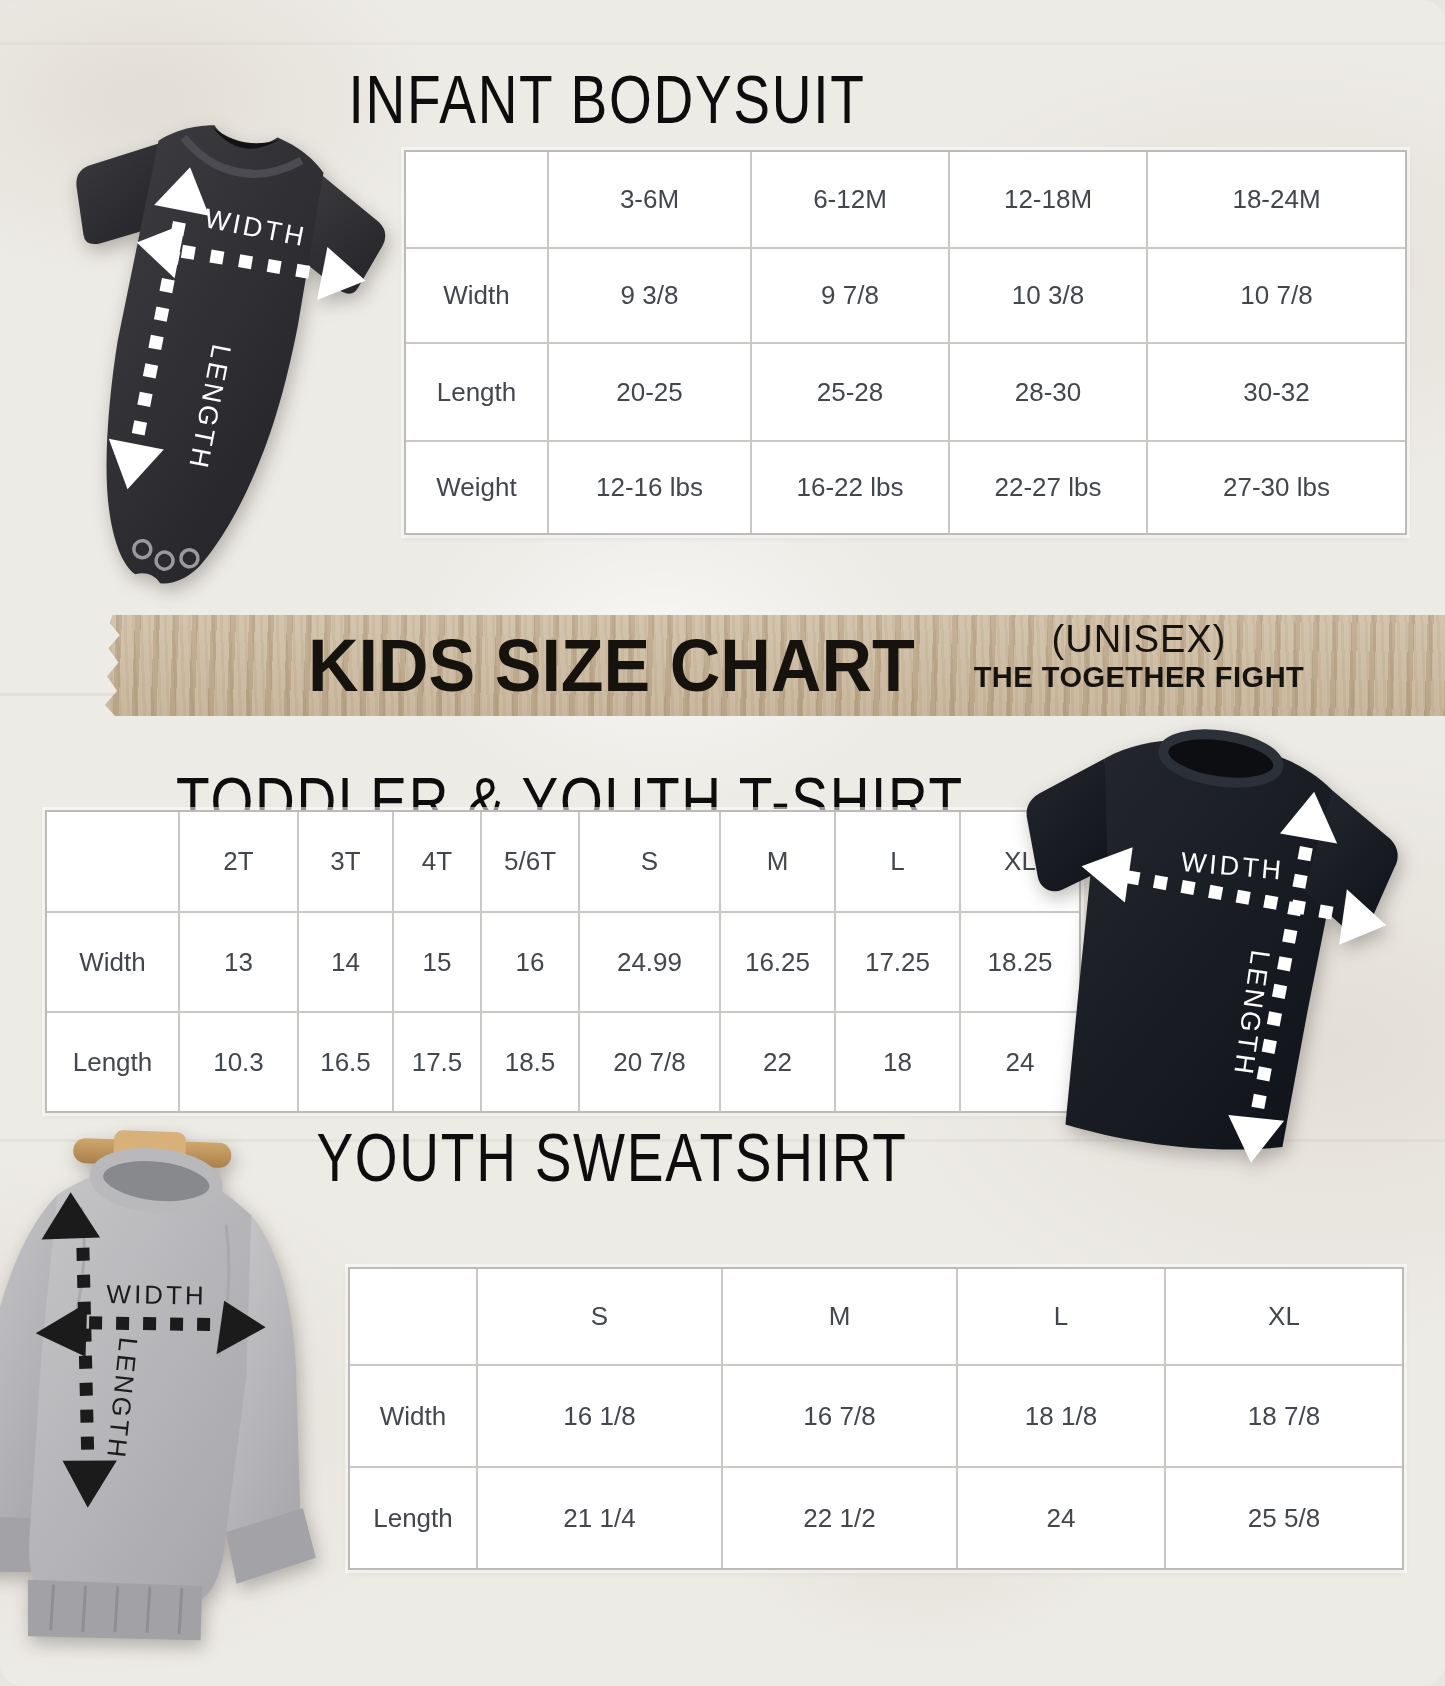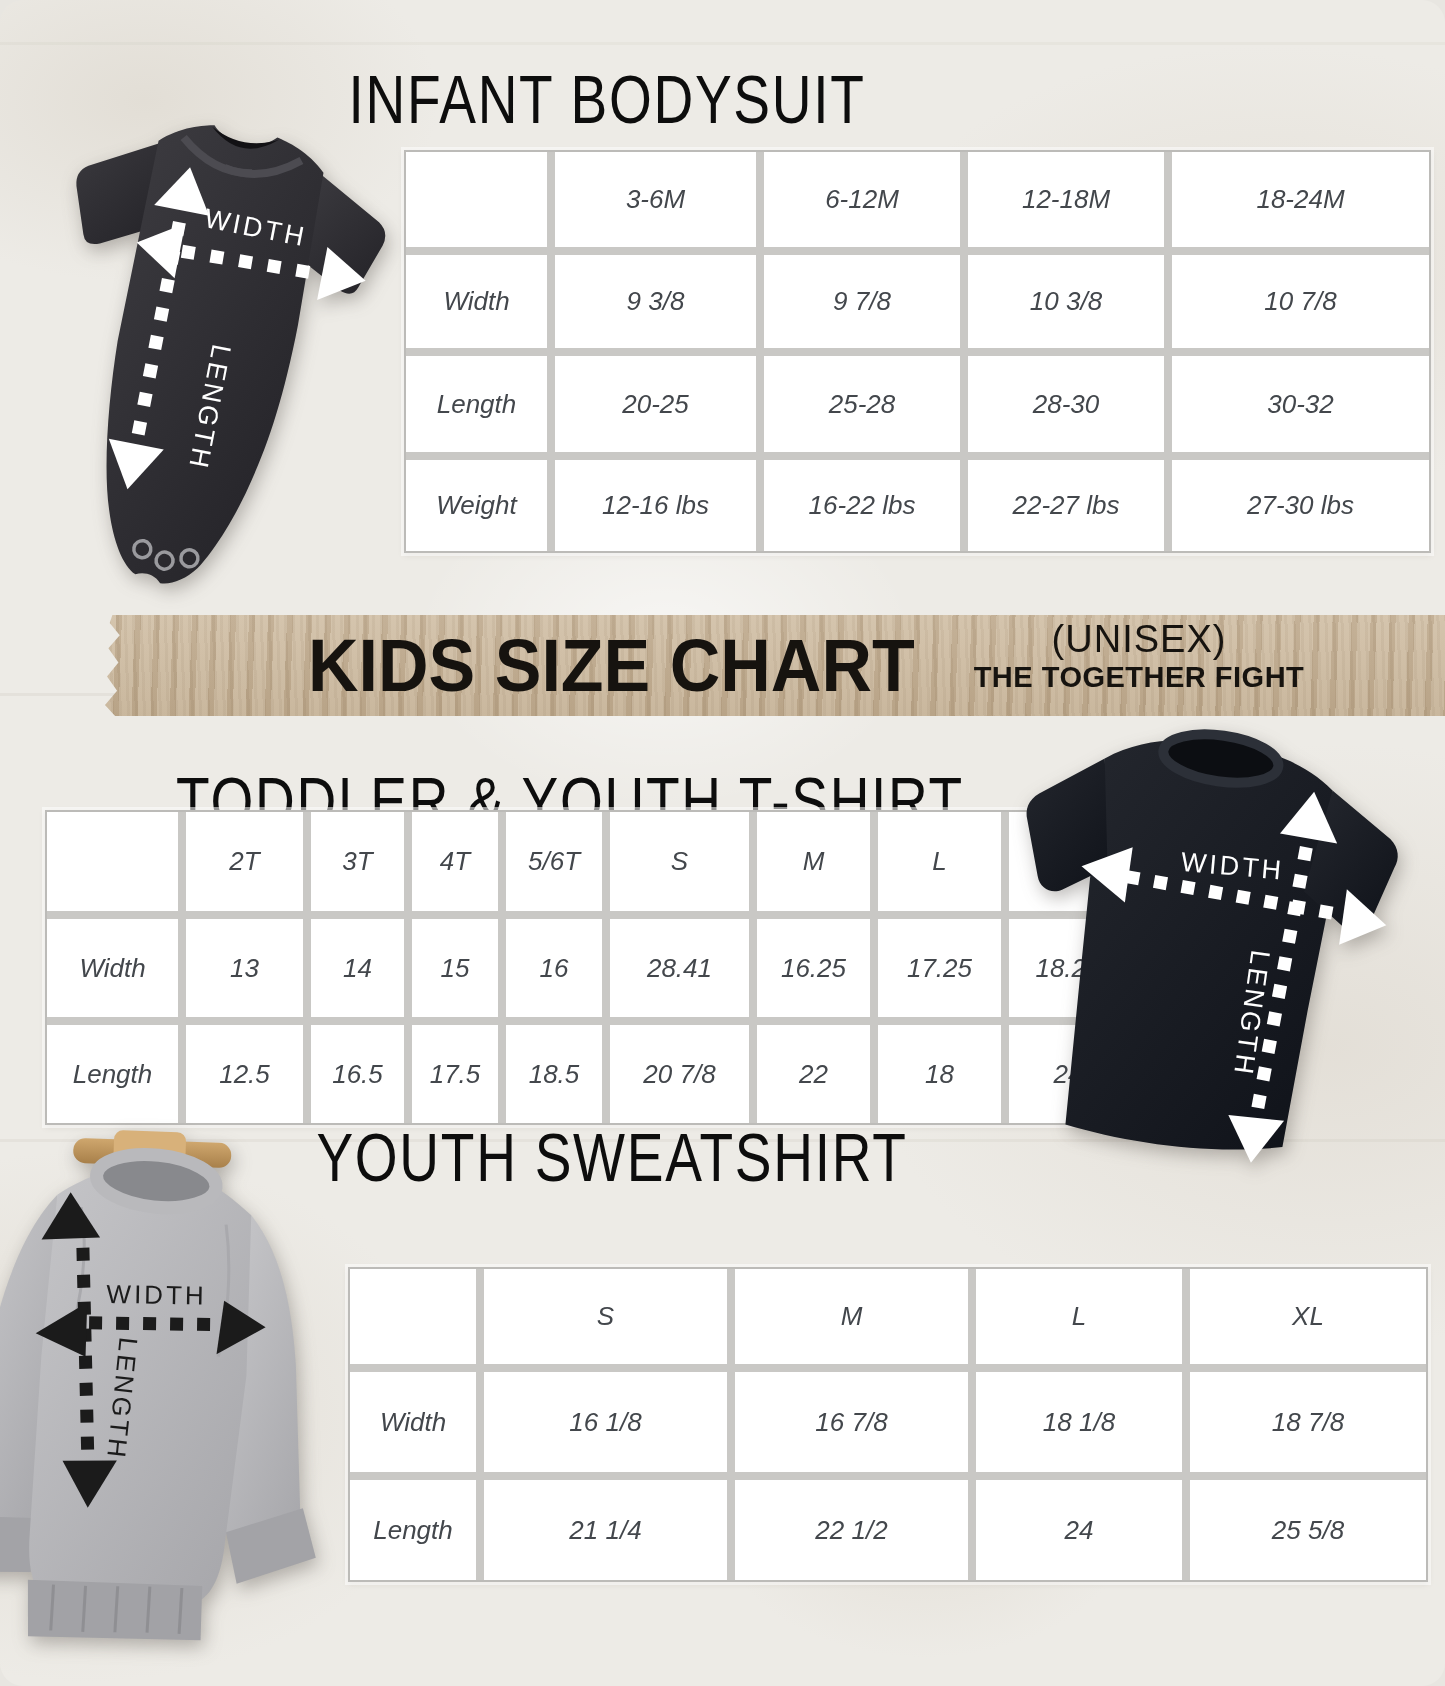--- a/index.html
+++ b/index.html
@@ -15,22 +15,22 @@
       radial-gradient(360px 240px at 46% 38%, rgba(255,255,255,.55), transparent 70%),
       radial-gradient(300px 200px at 64% 90%, rgba(219,212,200,.45), transparent 70%);}
   .mortar{position:absolute;left:0;width:100%;height:3px;background:rgba(186,178,166,.28);pointer-events:none;}
 
   
   .heading{position:absolute;white-space:nowrap;color:#0d0d0d;font-weight:400;}
   .heading .inner{display:inline-block;transform:scale(.86,1.08);transform-origin:center;
     font-size:64px;letter-spacing:2px;}
 
   
-  .tbl{position:absolute;display:grid;gap:8px;background:#c9c8c5;border:2px solid #bcbbb8;
-    box-shadow:0 0 0 3px rgba(255,255,255,.55), 0 2px 6px rgba(120,112,100,.18);font-style:italic;}
+  .tbl{position:absolute;display:grid;gap:2px;background:#c9c8c5;border:2px solid #bcbbb8;
+    box-shadow:0 0 0 3px rgba(255,255,255,.55), 0 2px 6px rgba(120,112,100,.18);}
   .tbl .cell{background:#ffffff;display:flex;align-items:center;justify-content:center;
     font-size:26px;color:#43474c;}
 
   
   .banner{position:absolute;left:103px;top:571px;width:1342px;height:101px;
     background:
       repeating-linear-gradient(92deg, rgba(255,247,233,.16) 0 13px, rgba(139,113,82,.13) 13px 19px),
       repeating-linear-gradient(88deg, rgba(120,96,66,.10) 0 3px, rgba(0,0,0,0) 3px 8px),
       linear-gradient(180deg,#cdbba2,#bfab8f);
     clip-path:polygon(0.7% 0%,100% 0%,100% 100%,0.9% 100%,0.15% 89%,1.05% 75%,0.3% 61%,1.15% 47%,0.4% 33%,1.25% 20%,0.5% 8%);
@@ -101,26 +101,26 @@
       <div class="cell">5/6T</div>
       <div class="cell">S</div>
       <div class="cell">M</div>
       <div class="cell">L</div>
       <div class="cell">XL</div>
       <div class="cell">Width</div>
       <div class="cell">13</div>
       <div class="cell">14</div>
       <div class="cell">15</div>
       <div class="cell">16</div>
-      <div class="cell">28.41</div>
+      <div class="cell">24.99</div>
       <div class="cell">16.25</div>
       <div class="cell">17.25</div>
       <div class="cell">18.25</div>
       <div class="cell">Length</div>
-      <div class="cell">12.5</div>
+      <div class="cell">10.3</div>
       <div class="cell">16.5</div>
       <div class="cell">17.5</div>
       <div class="cell">18.5</div>
       <div class="cell">20 7/8</div>
       <div class="cell">22</div>
       <div class="cell">18</div>
       <div class="cell">24</div>
     </div>
 
   <div class="heading" style="left:612px;top:1120px;transform:translateX(-50%);">

